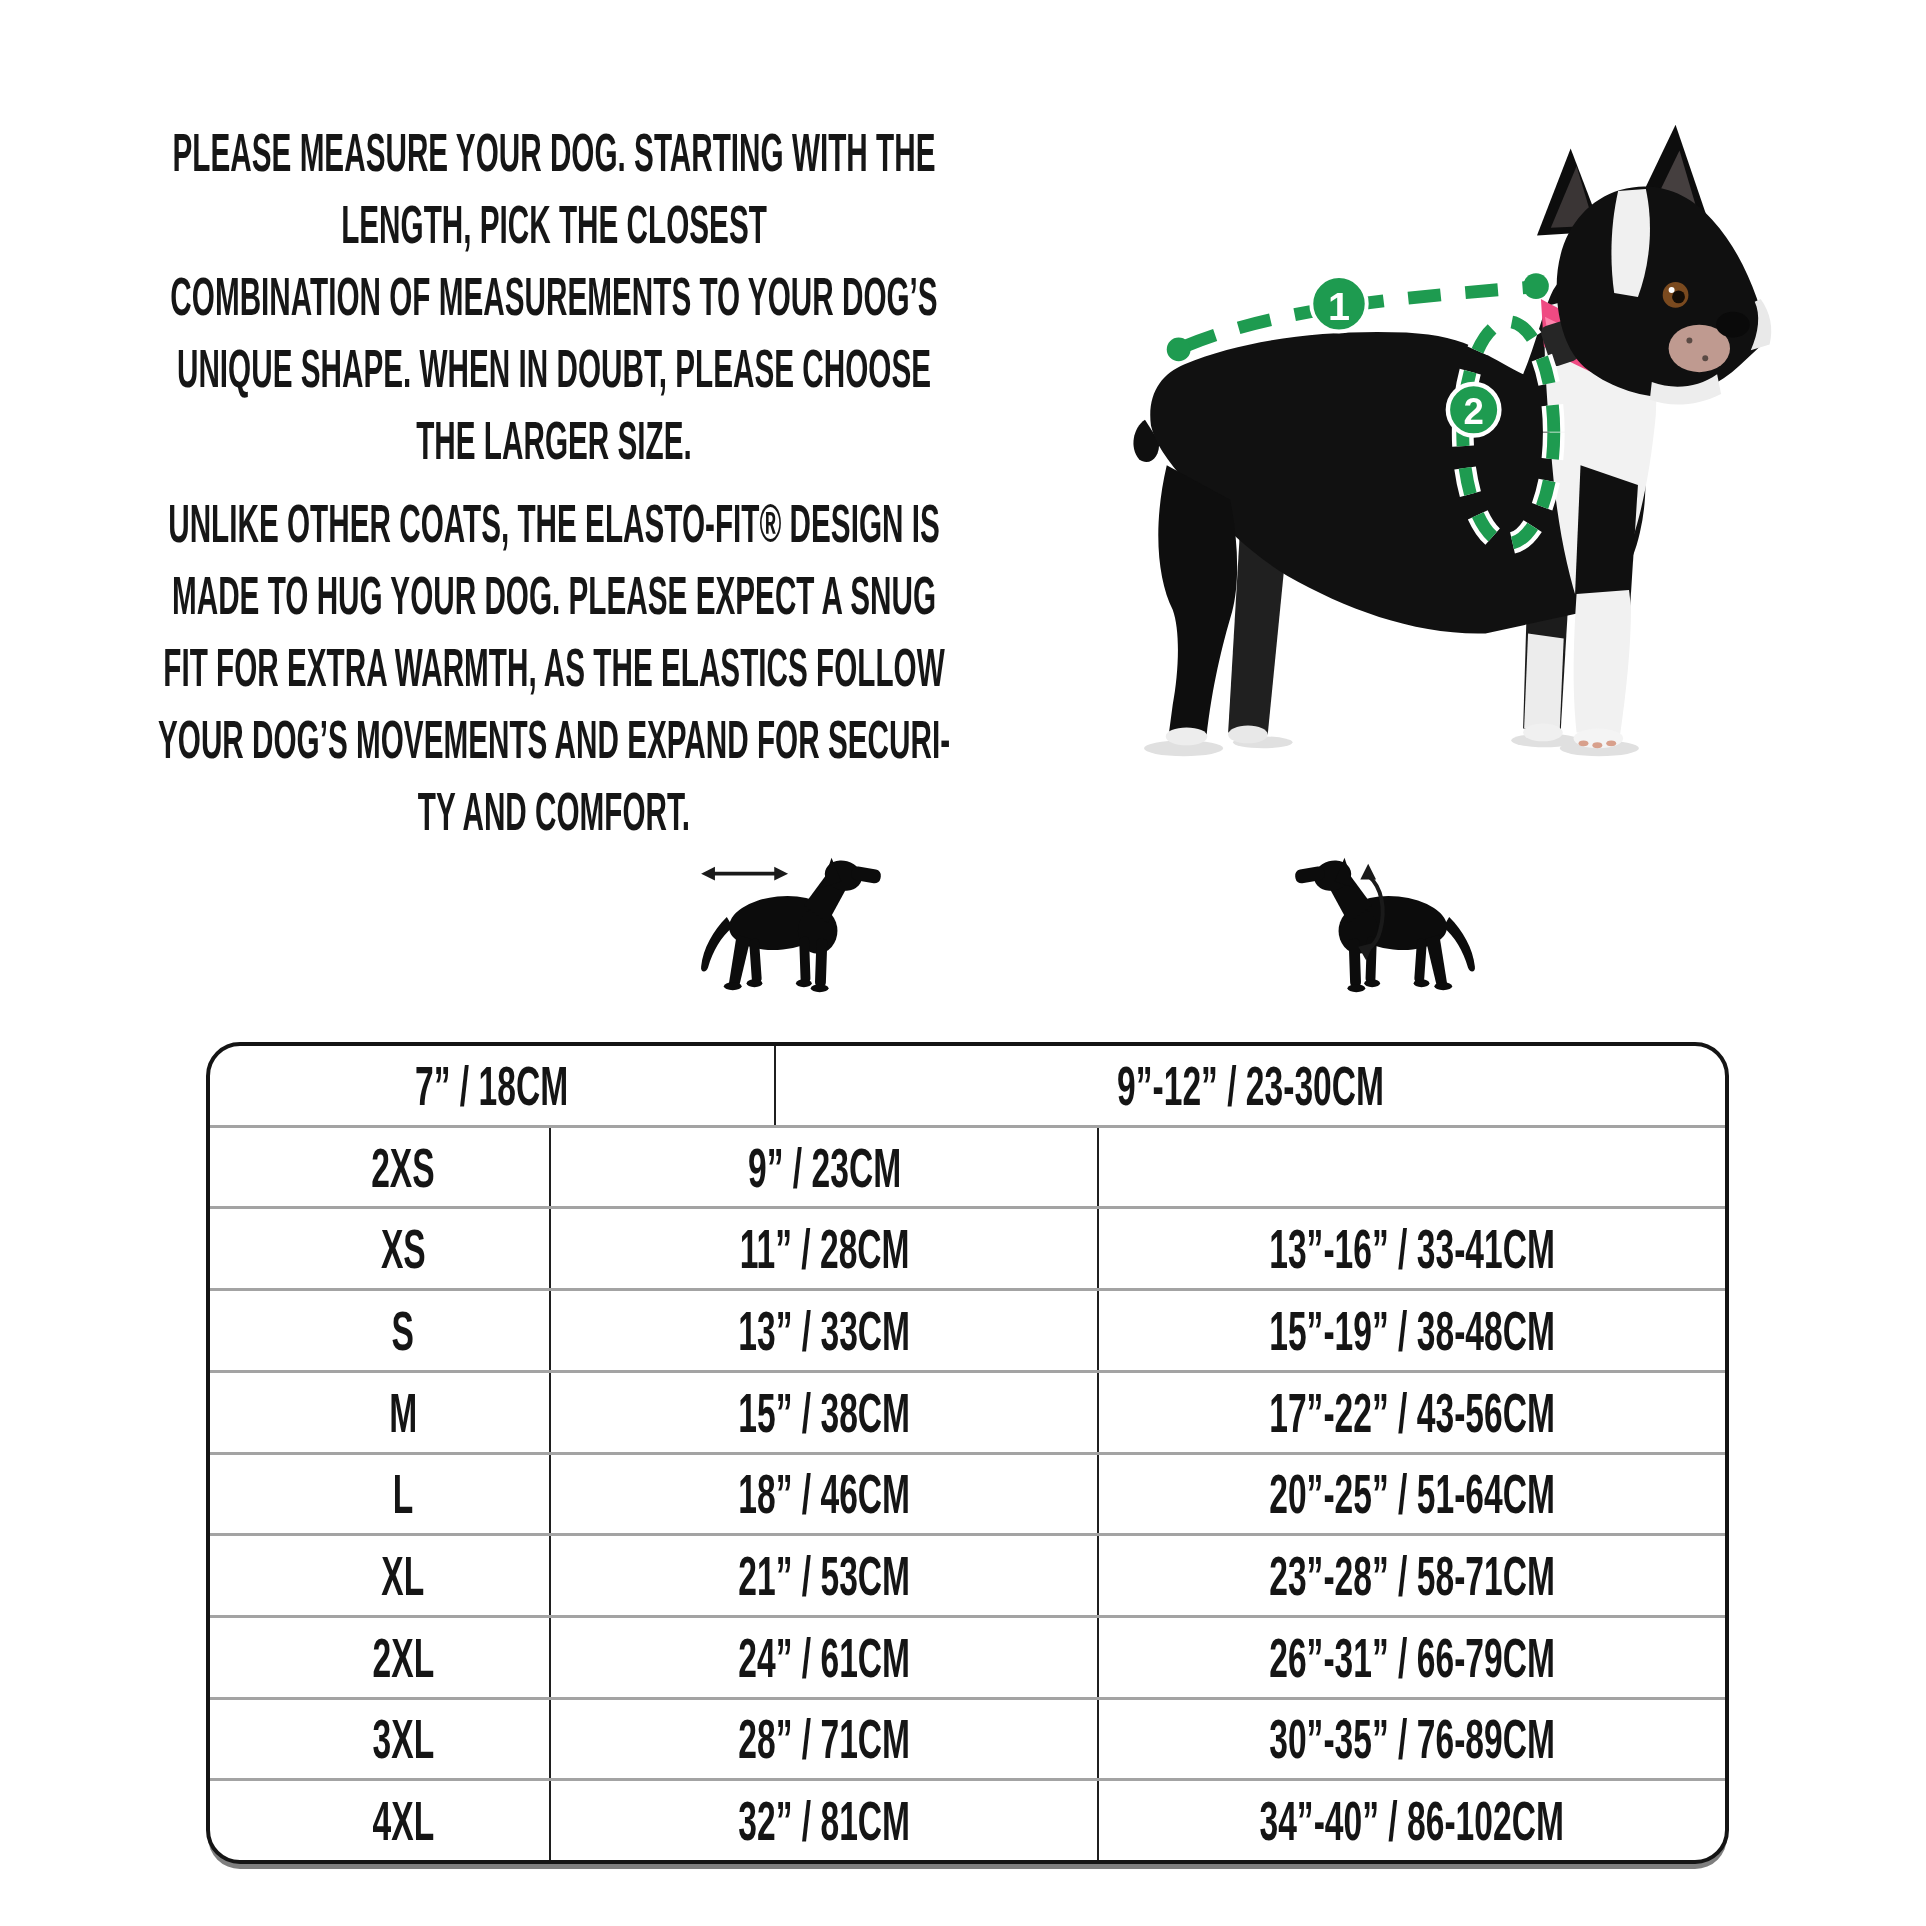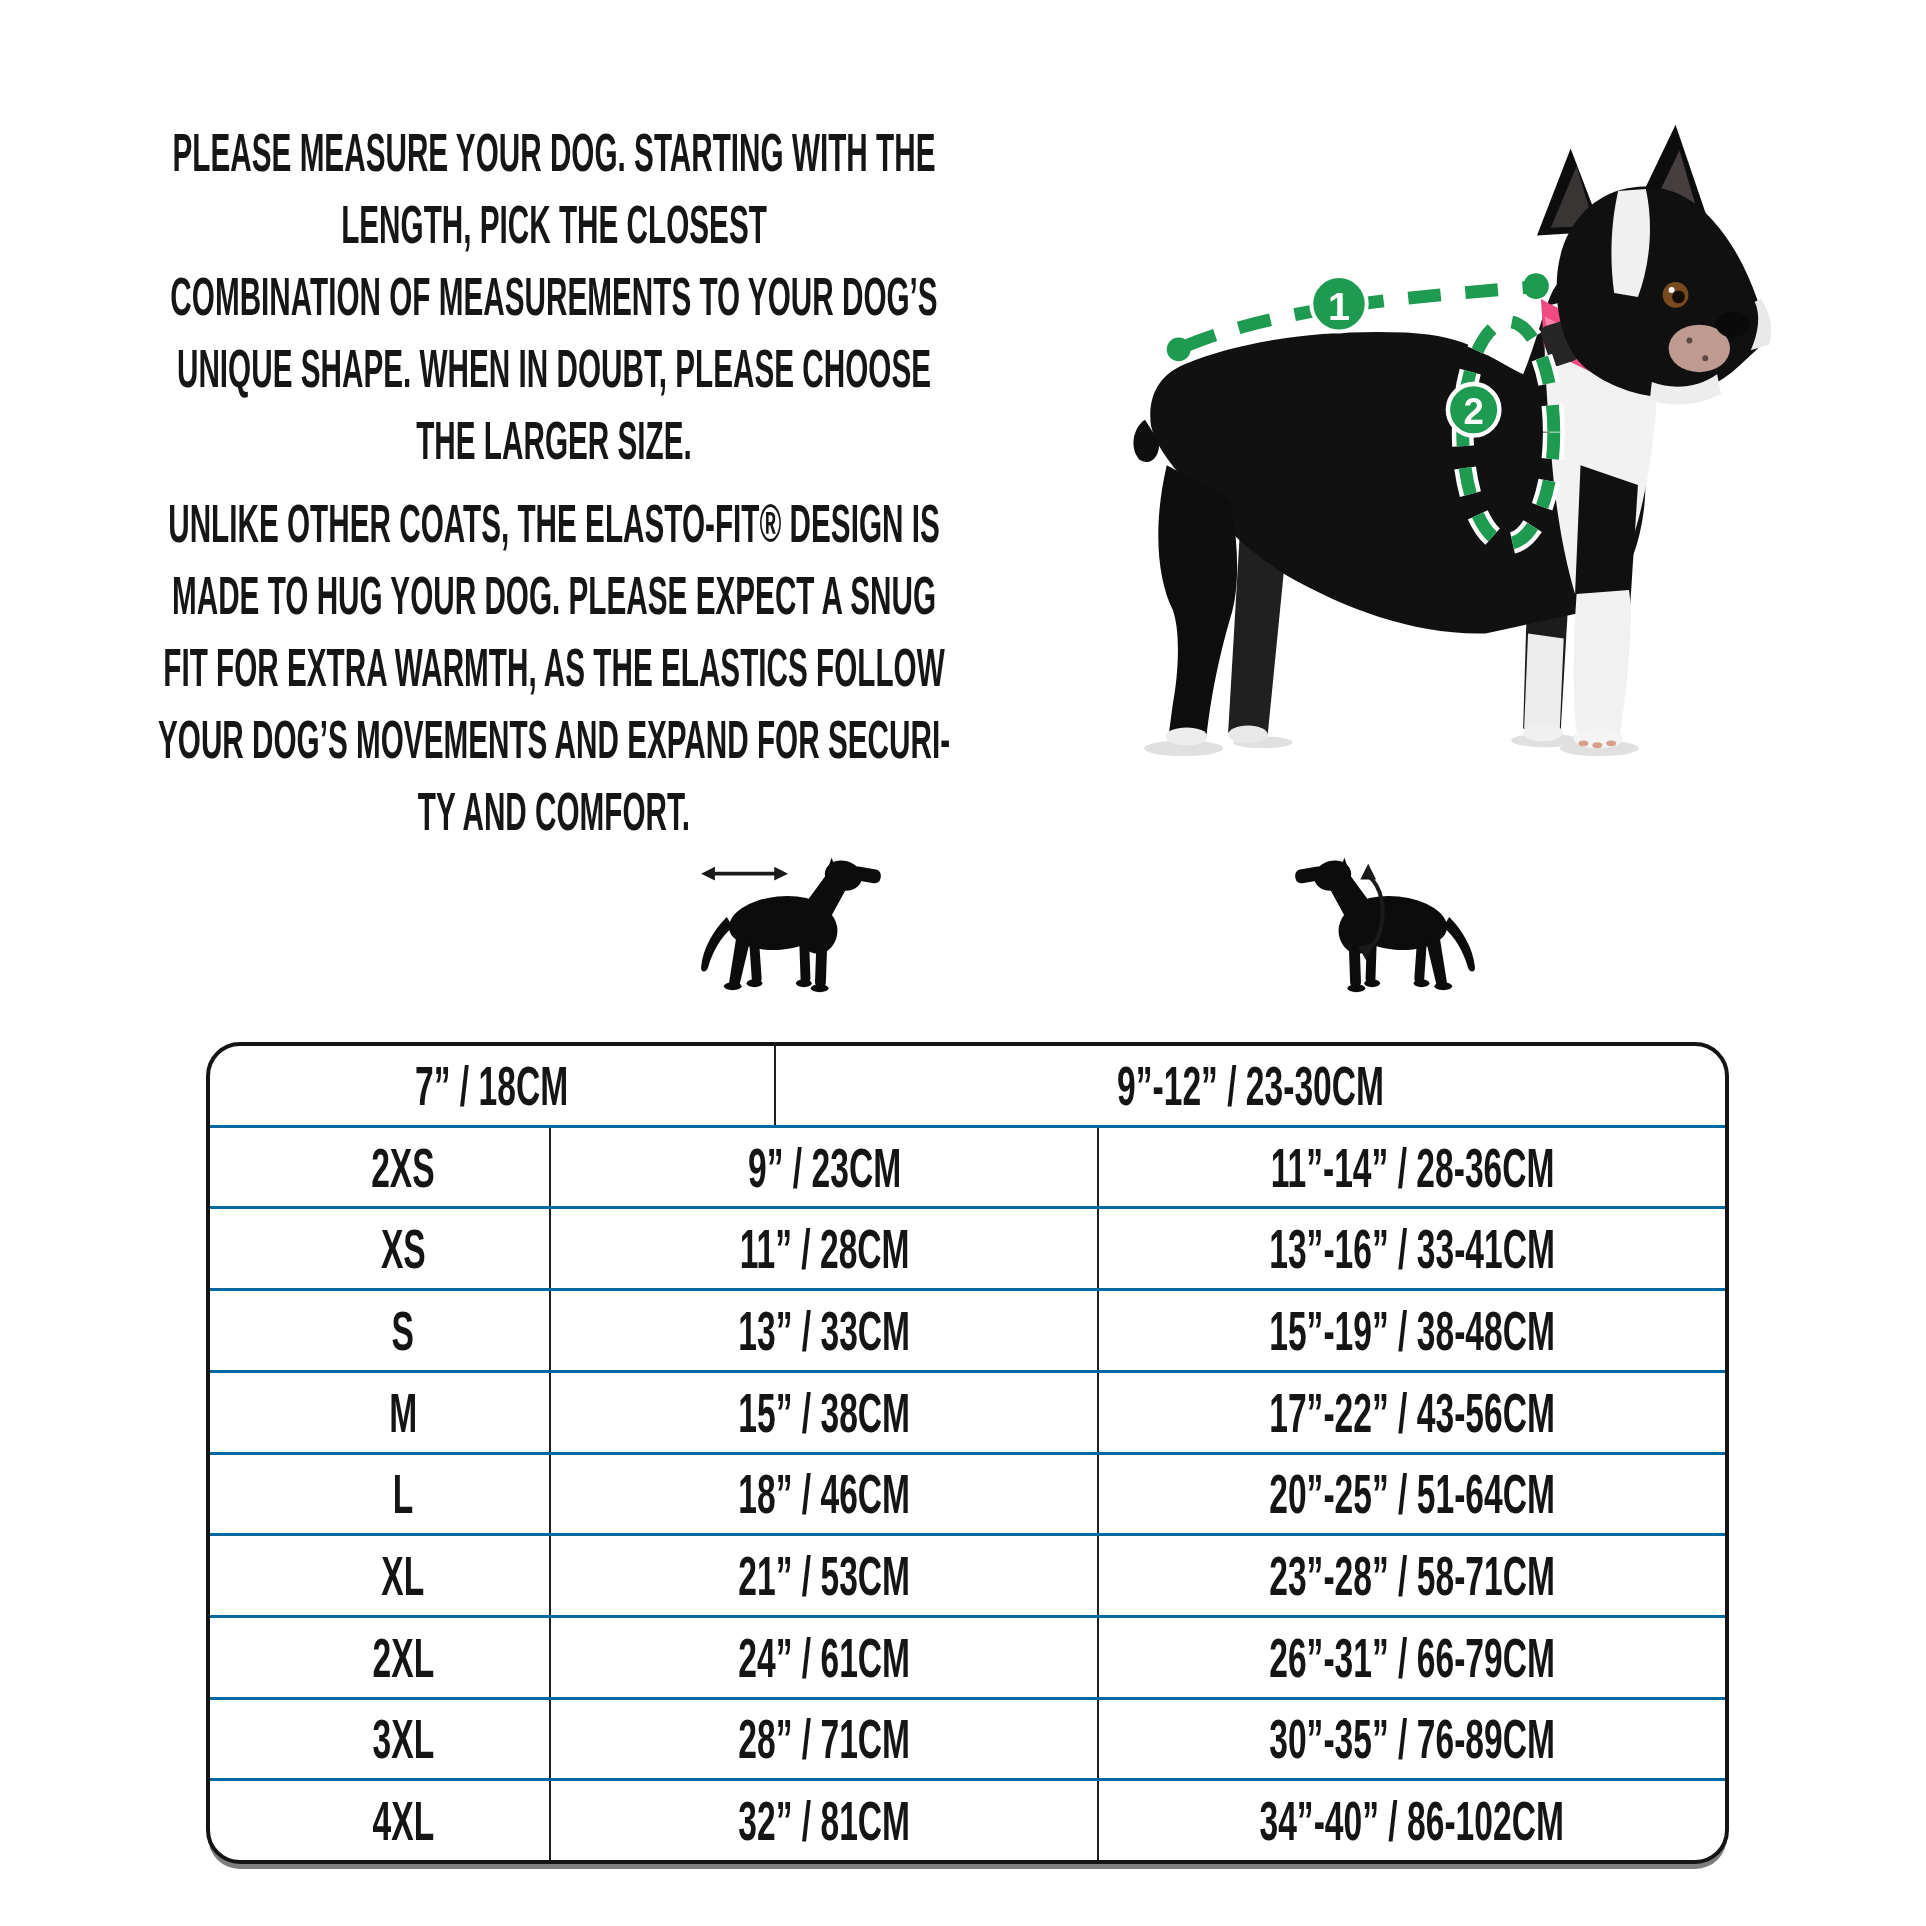--- a/index.html
+++ b/index.html
@@ -20,21 +20,21 @@
   
   #sil-length{position:absolute;left:693px;top:844px;width:198px;height:160px;}
   #sil-girth{position:absolute;left:1285px;top:844px;width:198px;height:160px;}
 
   
   .size-table{position:absolute;left:206px;top:1042px;width:1515px;height:814px;
               border:4px solid #141414;border-radius:34px;overflow:hidden;
               box-shadow:0 7px 0 -2px rgba(20,20,20,0.55);
               display:flex;flex-direction:column;background:#fff;}
   .t-row{flex:1;display:flex;align-items:stretch;}
-  .t-row + .t-row{border-top:3px solid #0369a1;padding-left:47px;}
+  .t-row + .t-row{border-top:3px solid #a3a3a3;padding-left:47px;}
   .cell{display:flex;align-items:center;justify-content:center;overflow:visible;}
   .c-size{width:19.9%;border-right:2px solid #1f1f1f;}
   .c-len{width:37.2%;border-right:2px solid #1f1f1f;text-align:right;}
   .c-girth{flex:1;}
   .cond{display:inline-block;font-weight:700;font-size:56px;color:#151515;
         transform:scaleX(0.60);transform-origin:50% 50%;white-space:nowrap;}
 
   svg text{font-family:"Liberation Sans",sans-serif;}
 </style>
 </head>
@@ -234,23 +234,20 @@
       </div>
     </div>
   
     <div class="t-row">
       <div class="cell c-size">
         <span class="cond">2XS</span>
       </div>
       <div class="cell c-len">
         <span class="cond">9” / 23CM</span>
       </div>
-      <div class="cell c-girth">
-        <span class="cond">11”-14” / 28-36CM</span>
-      </div>
     </div>
   
     <div class="t-row">
       <div class="cell c-size">
         <span class="cond">XS</span>
       </div>
       <div class="cell c-len">
         <span class="cond">11” / 28CM</span>
       </div>
       <div class="cell c-girth">

